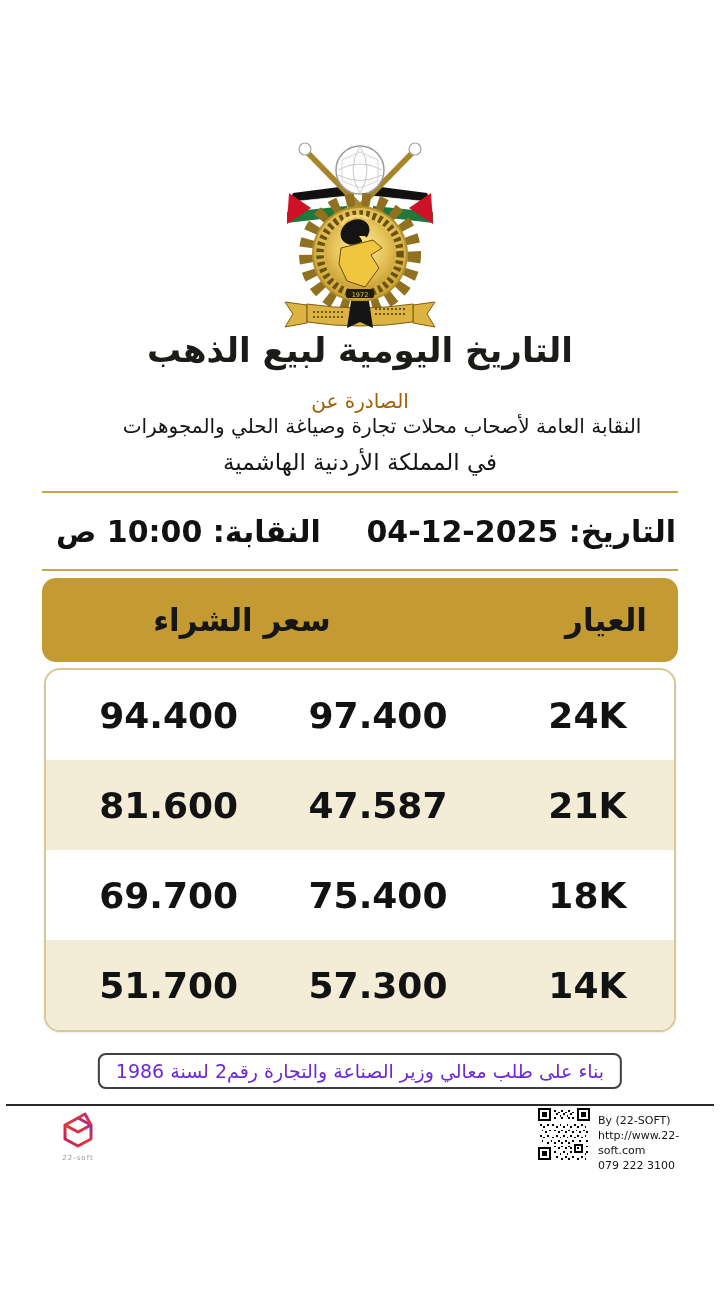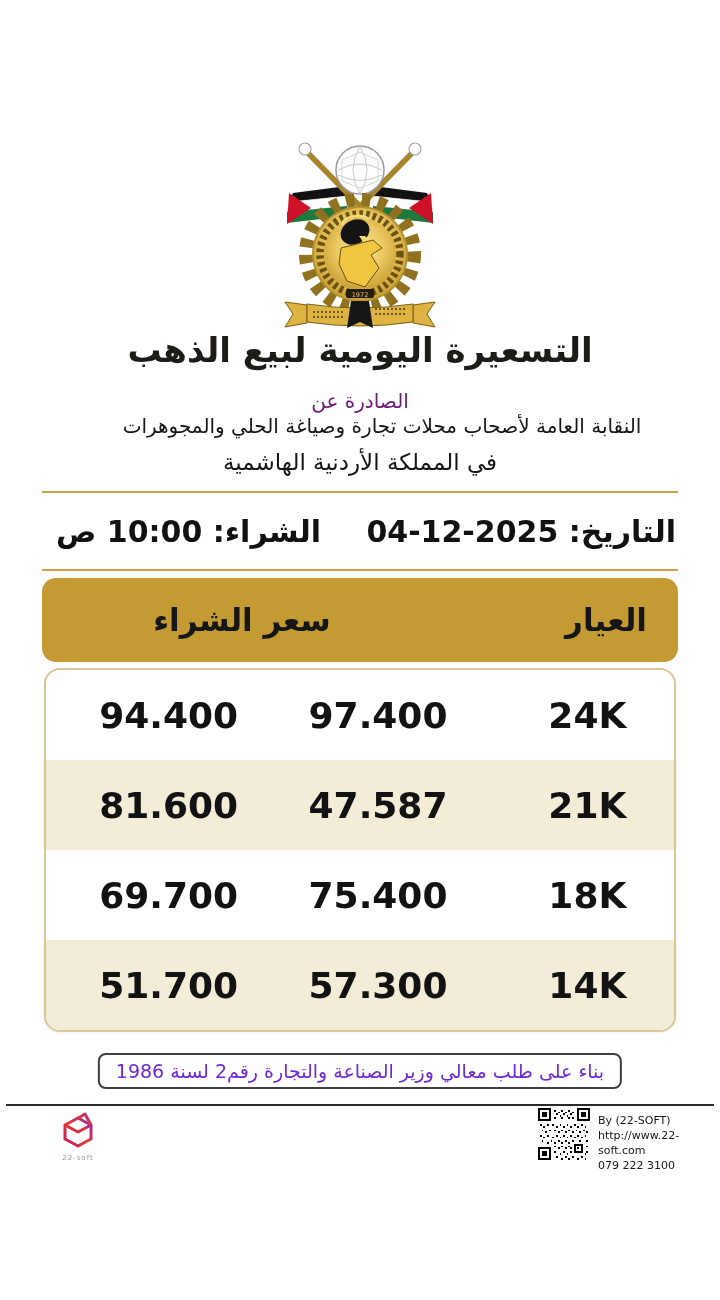--- a/index.html
+++ b/index.html
@@ -4,21 +4,21 @@
 <style>
   html,body{margin:0;padding:0;background:#ffffff;}
   body{font-family:"DejaVu Sans",sans-serif;}
   #page{position:relative;width:720px;height:1264px;background:#ffffff;overflow:hidden;}
 
   .center-abs{position:absolute;left:0;right:0;text-align:center;}
 
   .emblem{position:absolute;top:136px;left:50%;transform:translateX(-50%);}
 
   .title{top:330px;font-size:34px;font-weight:700;color:#1d1b18;direction:rtl;}
-  .iss1{top:389px;font-size:20px;color:#701a75;direction:rtl;}
+  .iss1{top:389px;font-size:20px;color:#a16207;direction:rtl;}
   .iss2{top:414px;font-size:20px;color:#161616;direction:rtl;margin-left:44px;}
   .iss3{top:449px;font-size:23px;color:#161616;direction:rtl;}
 
   .gold-line{position:absolute;left:42px;width:636px;height:2px;background:#C9A64A;}
   #gold-line-1{top:491px;}
   #gold-line-2{top:569px;}
 
   .daterow{position:absolute;top:508px;left:0;right:0;height:52px;
            font-size:30px;font-weight:700;color:#111;}
   .daterow .date{position:absolute;right:44px;top:6px;direction:rtl;}
@@ -117,30 +117,30 @@
       <g>
         <polygon points="10,166 32,169 32,187 10,191 18,178" fill="#DDB341" stroke="#7C5D14" stroke-width="1"></polygon>
         <polygon points="160,166 138,169 138,187 160,191 152,178" fill="#DDB341" stroke="#7C5D14" stroke-width="1"></polygon>
         <path d="M32 168 Q85 176 138 168 L138 186 Q85 194 32 186 Z" fill="#DDB341" stroke="#7C5D14" stroke-width="1"></path>
         <polygon points="76,165 94,165 98,192 85,186 72,192" fill="#151515"></polygon>
         <path d="M38 176 H70 M100 173 H132 M38 181 H70 M100 178 H132" stroke="#4A3808" stroke-width="1.5" stroke-dasharray="2 2"></path>
       </g>
     </svg>
   </div>
 
-  <div class="center-abs title">التسعيرة اليومية لبيع الذهب</div>
+  <div class="center-abs title">التاريخ اليومية لبيع الذهب</div>
   <div class="center-abs iss1">الصادرة عن</div>
   <div class="center-abs iss2">النقابة العامة لأصحاب محلات تجارة وصياغة الحلي والمجوهرات</div>
   <div class="center-abs iss3">في المملكة الأردنية الهاشمية</div>
 
   <div class="gold-line" id="gold-line-1"></div>
 
   <div class="daterow">
     <span class="date" dir="rtl"><span>التاريخ:</span> <span dir="ltr">04-12-2025</span></span>
-    <span class="time" dir="rtl"><span>الشراء:</span> <span dir="ltr">10:00</span> <span>ص</span></span>
+    <span class="time" dir="rtl"><span>النقابة:</span> <span dir="ltr">10:00</span> <span>ص</span></span>
   </div>
 
   <div class="gold-line" id="gold-line-2"></div>
 
   <div class="thead">
     <span class="th-karat">العيار</span>
     <span class="th-buy">سعر الشراء</span>
   </div>
 
   <div class="tbody">

